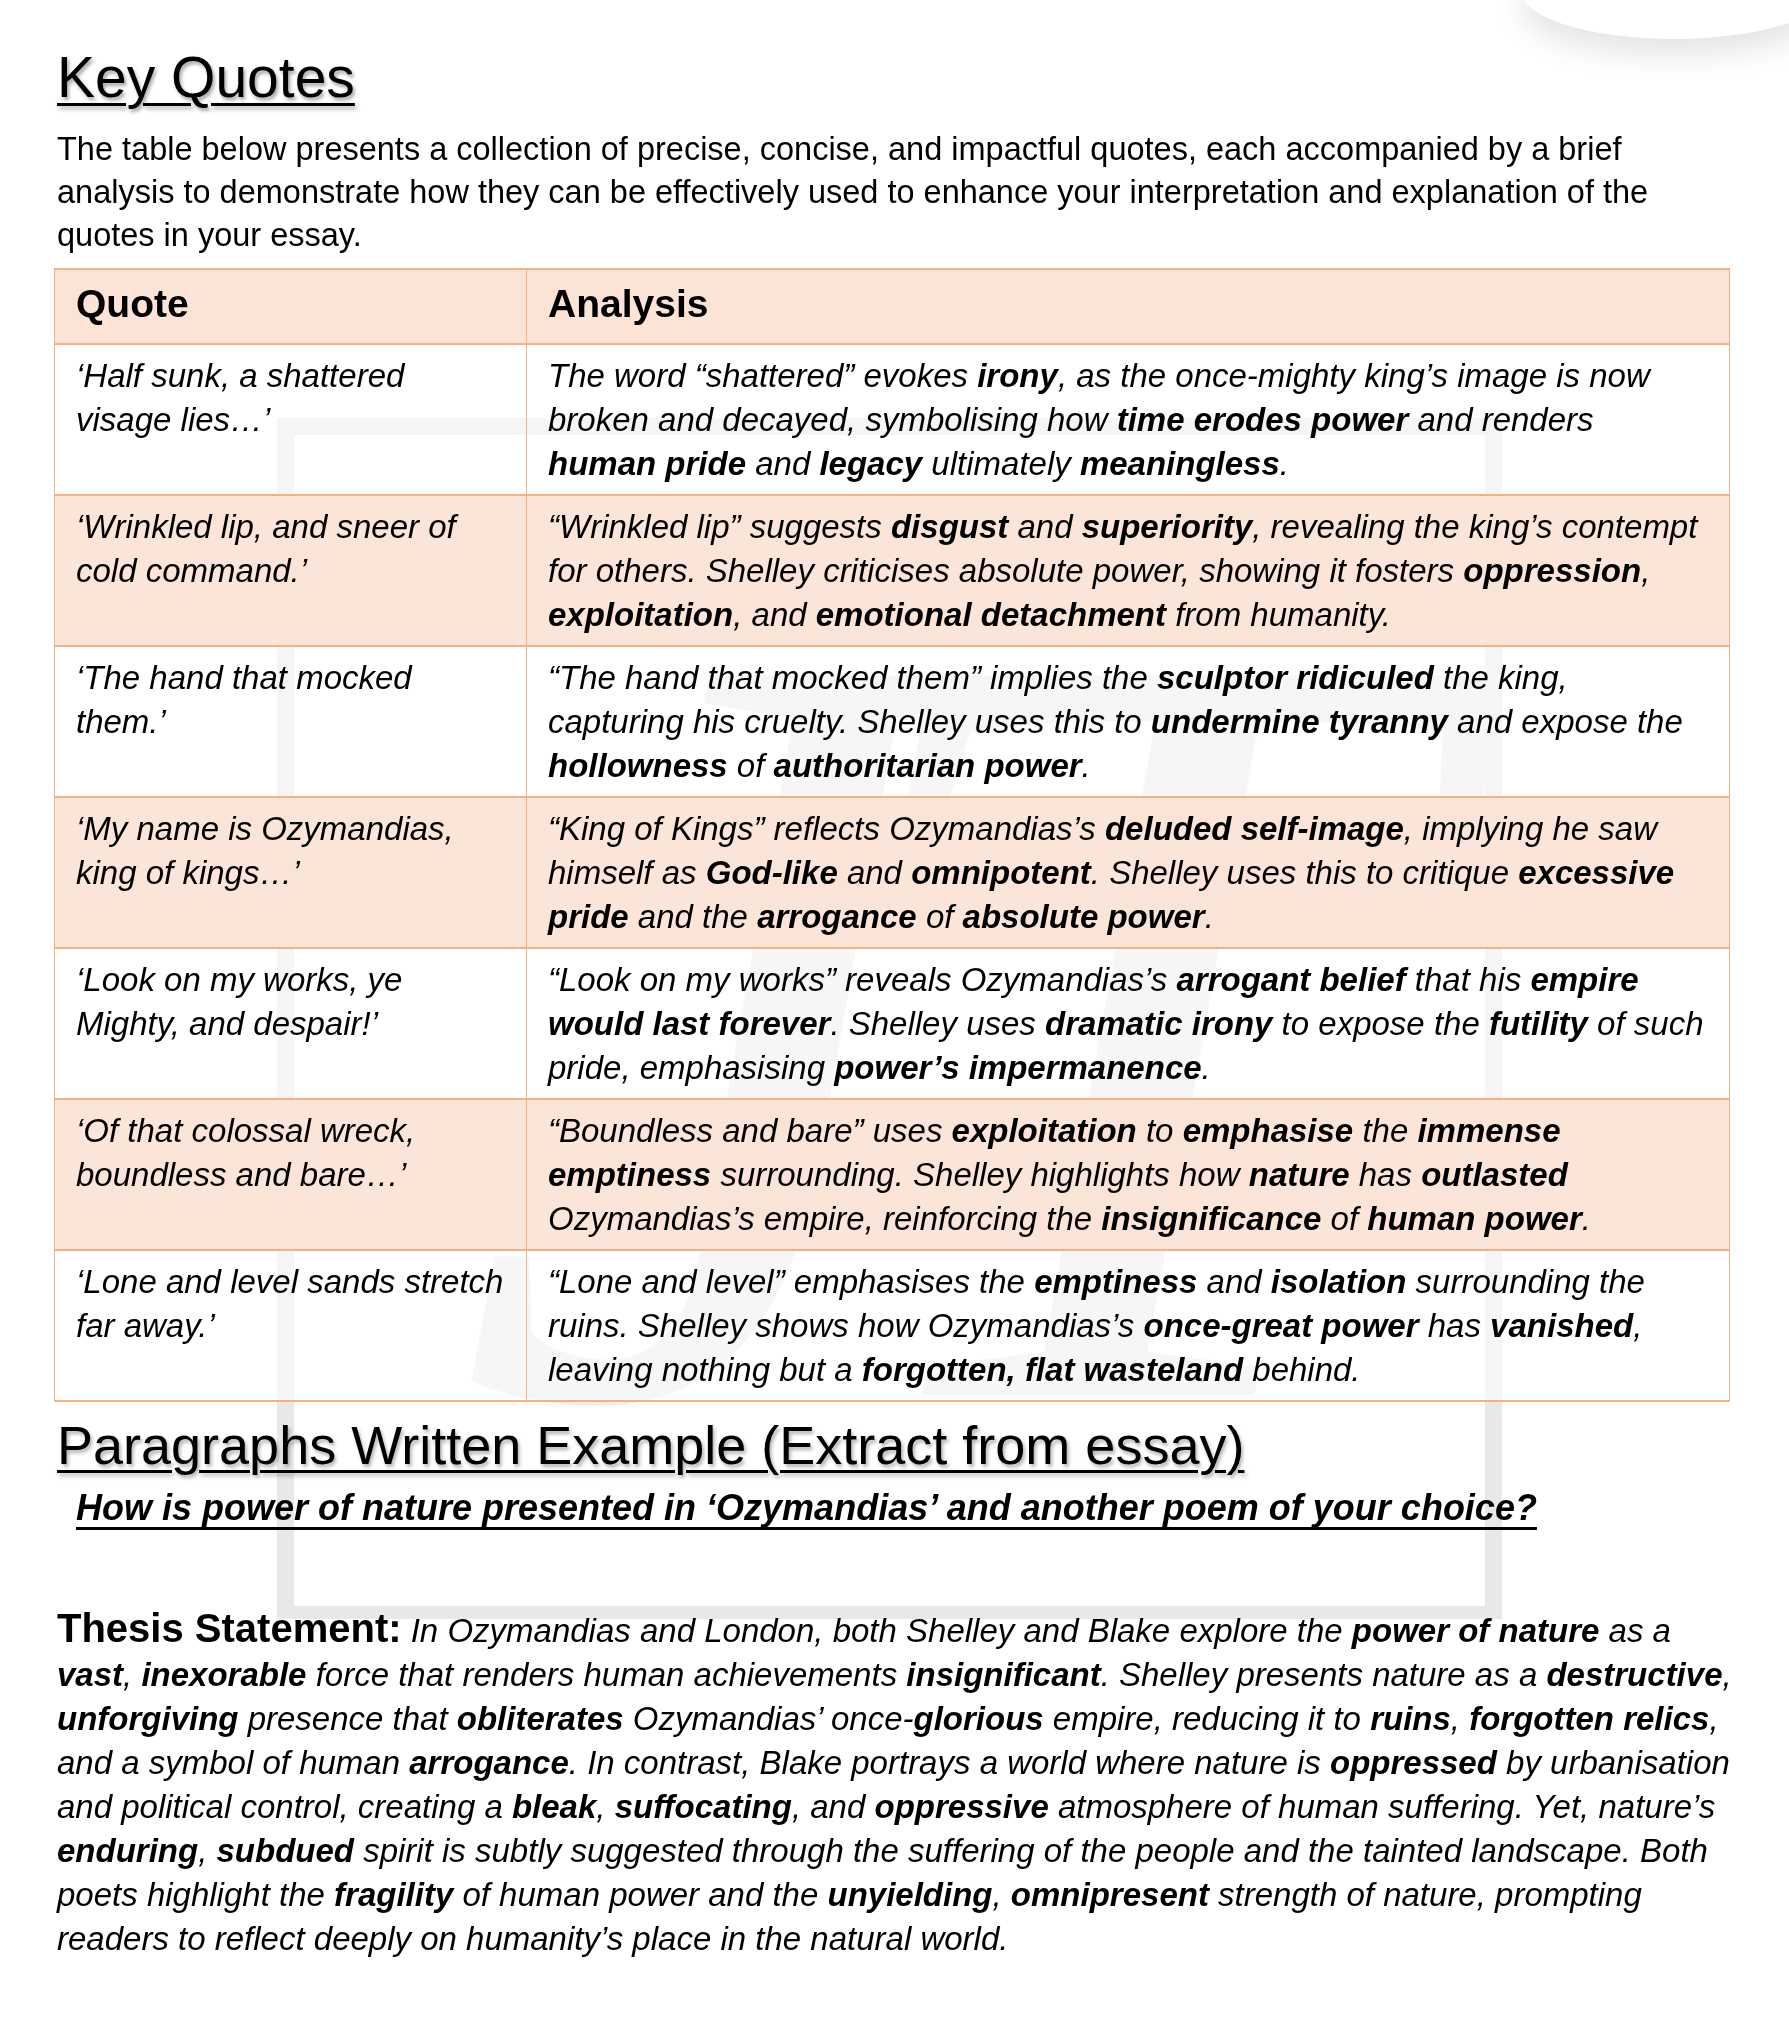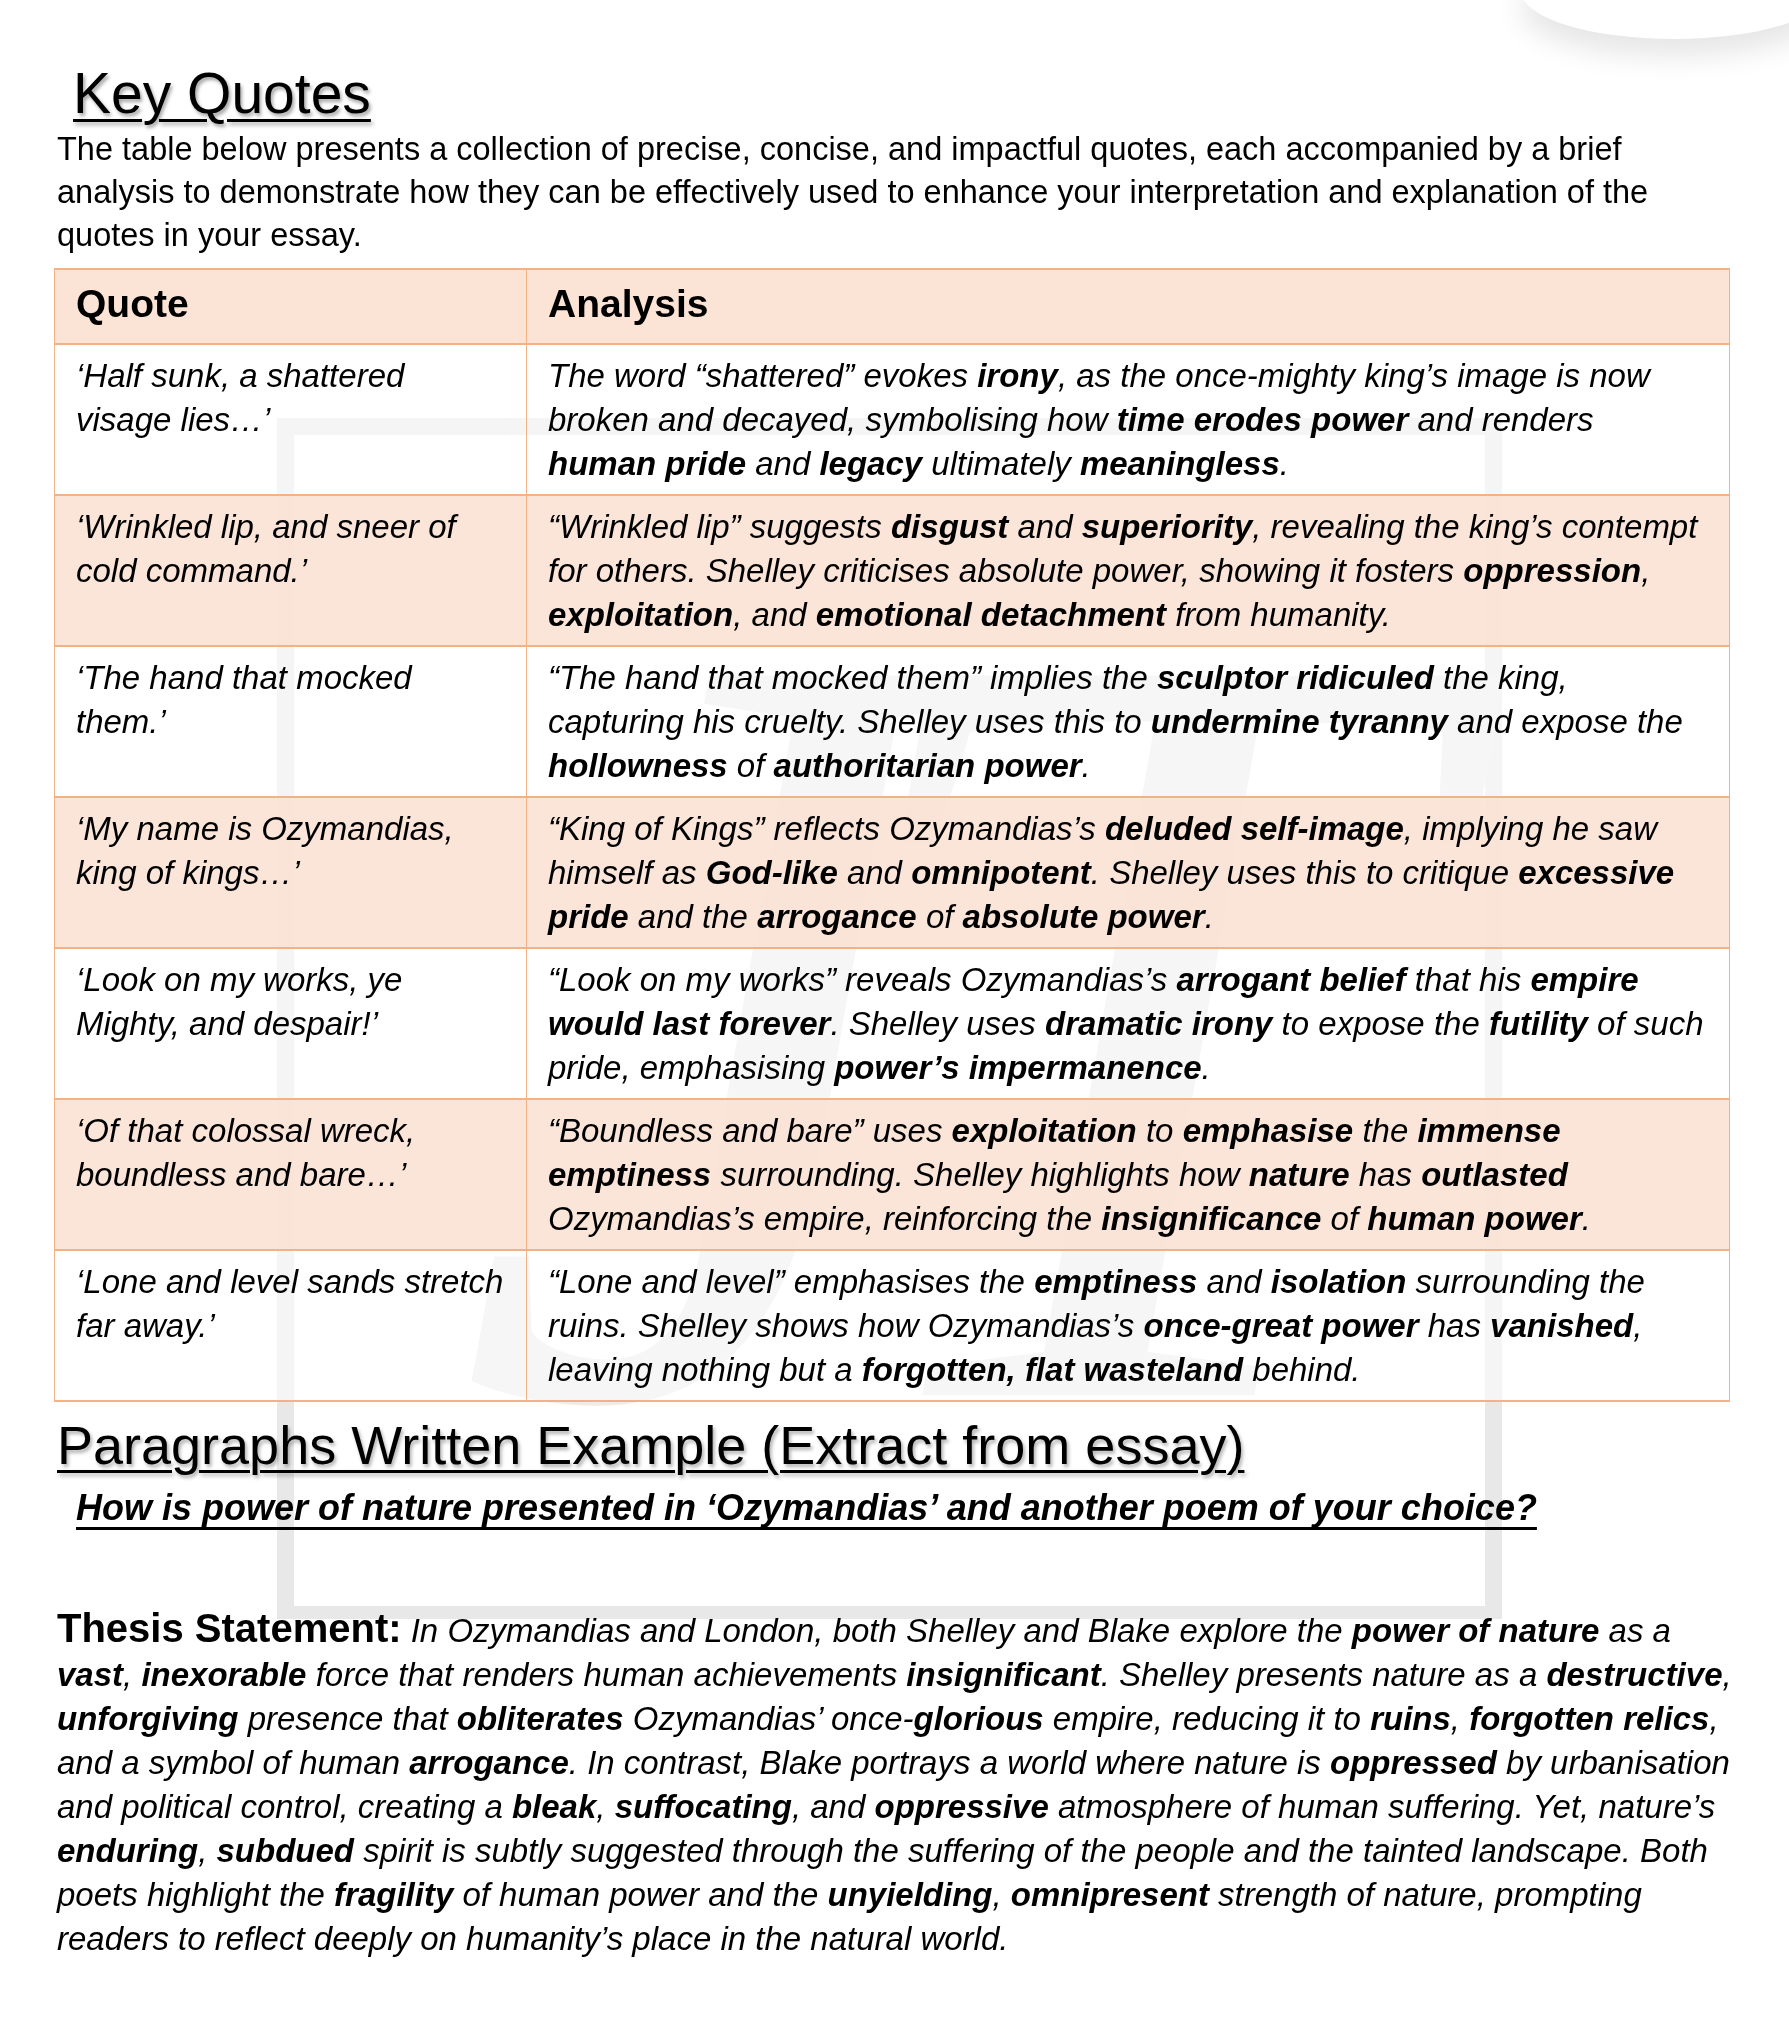--- a/index.html
+++ b/index.html
@@ -23,21 +23,21 @@
     font-family: "Liberation Serif", "DejaVu Serif", serif; font-style: italic;
     font-size: 1099px; line-height: 1; color: #ececec; letter-spacing: -115px;
   }
   .wm-tutors {
     position: absolute; left: 0; right: 0; top: 545px; text-align: center;
     font-family: "Liberation Serif", serif; font-size: 61px; color: #e2e2e2; letter-spacing: 57px;
   }
   .content { position: absolute; left: 0; top: 0; width: 1789px; z-index: 1; }
 
   .h-key {
-    position: absolute; left: 57px; top: 43px; margin: 16px;
+    position: absolute; left: 57px; top: 43px; margin: 0;
     font-size: 57px; font-weight: normal; line-height: 69px;
     text-decoration: underline; text-decoration-thickness: 2.9px; text-underline-offset: 5.7px;
     text-shadow: 1.9px 2.9px 3.8px rgba(0,0,0,0.35);
   }
   .intro {
     position: absolute; left: 57px; top: 128px; width: 1682px; margin: 0;
     font-size: 32.5px; line-height: 43px;
   }
   table.quotes {
     position: absolute; left: 54px; top: 268px; width: 1675px;

